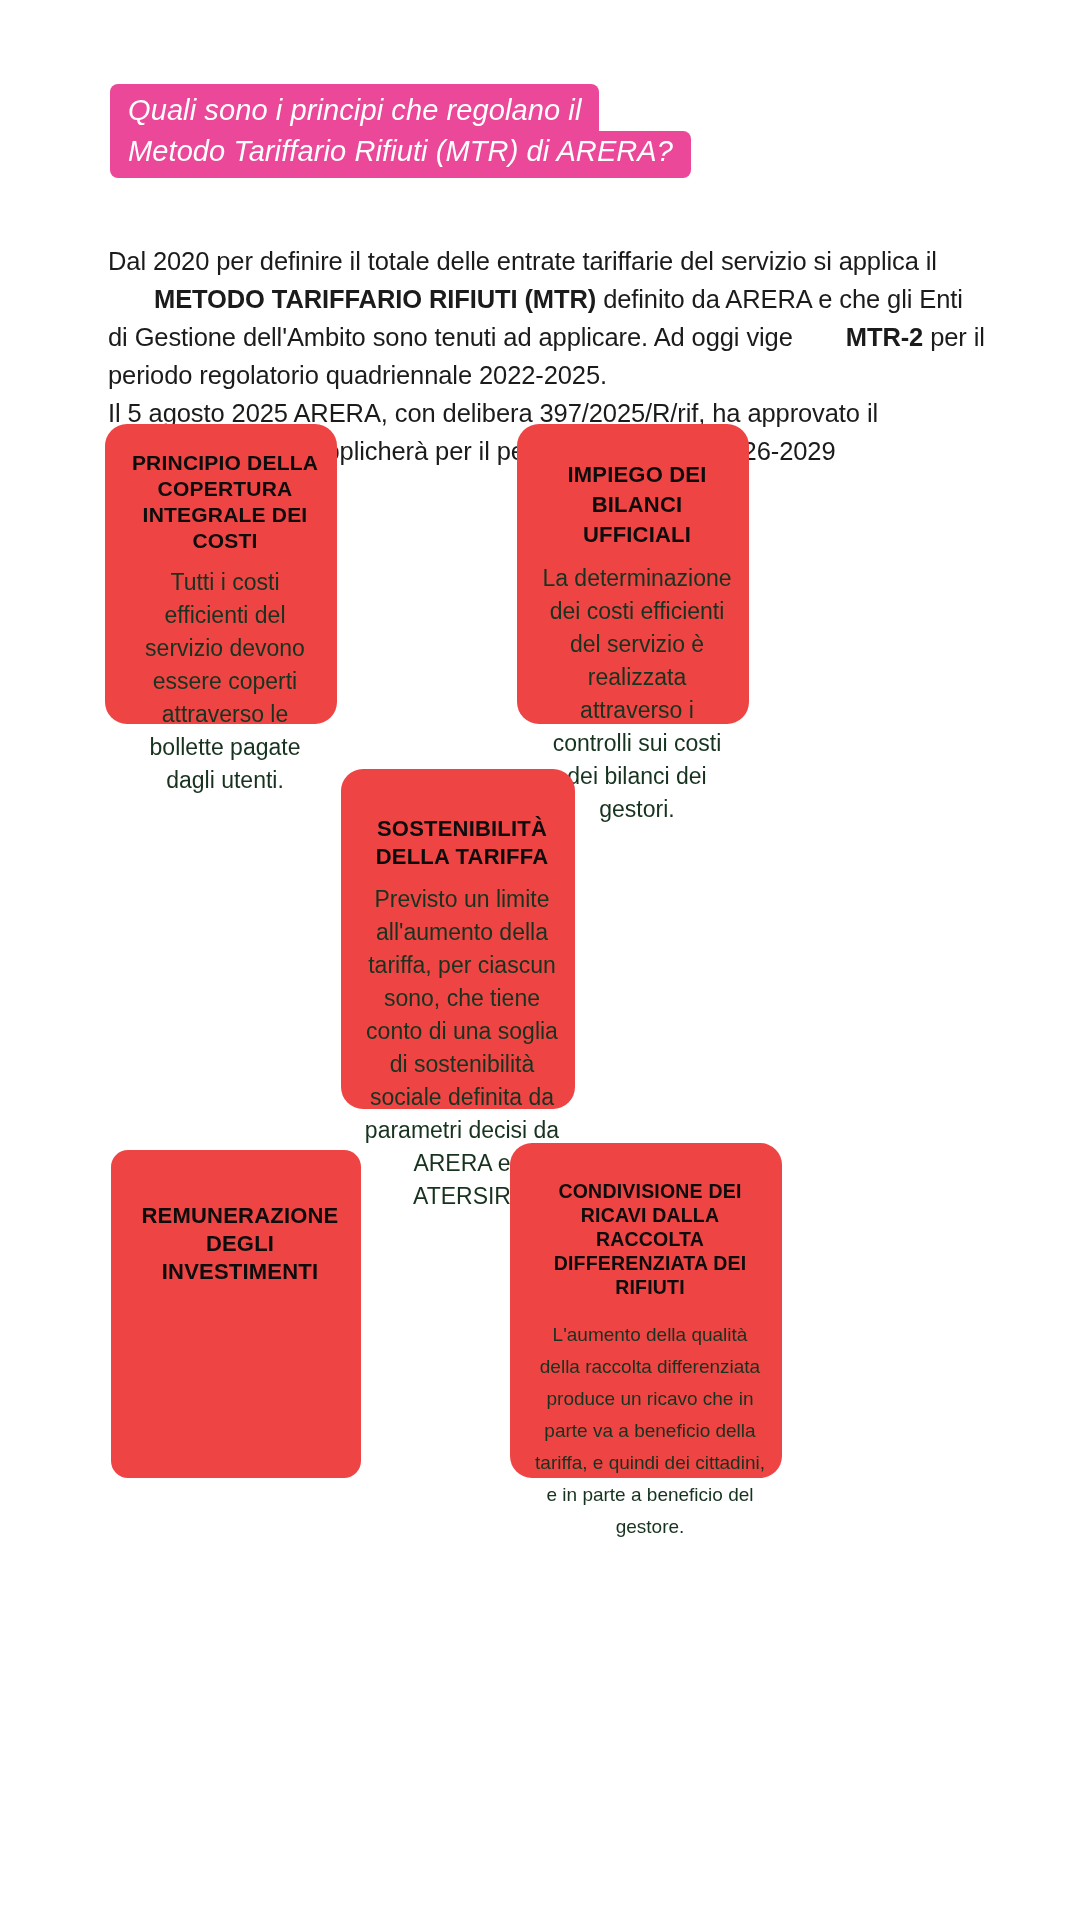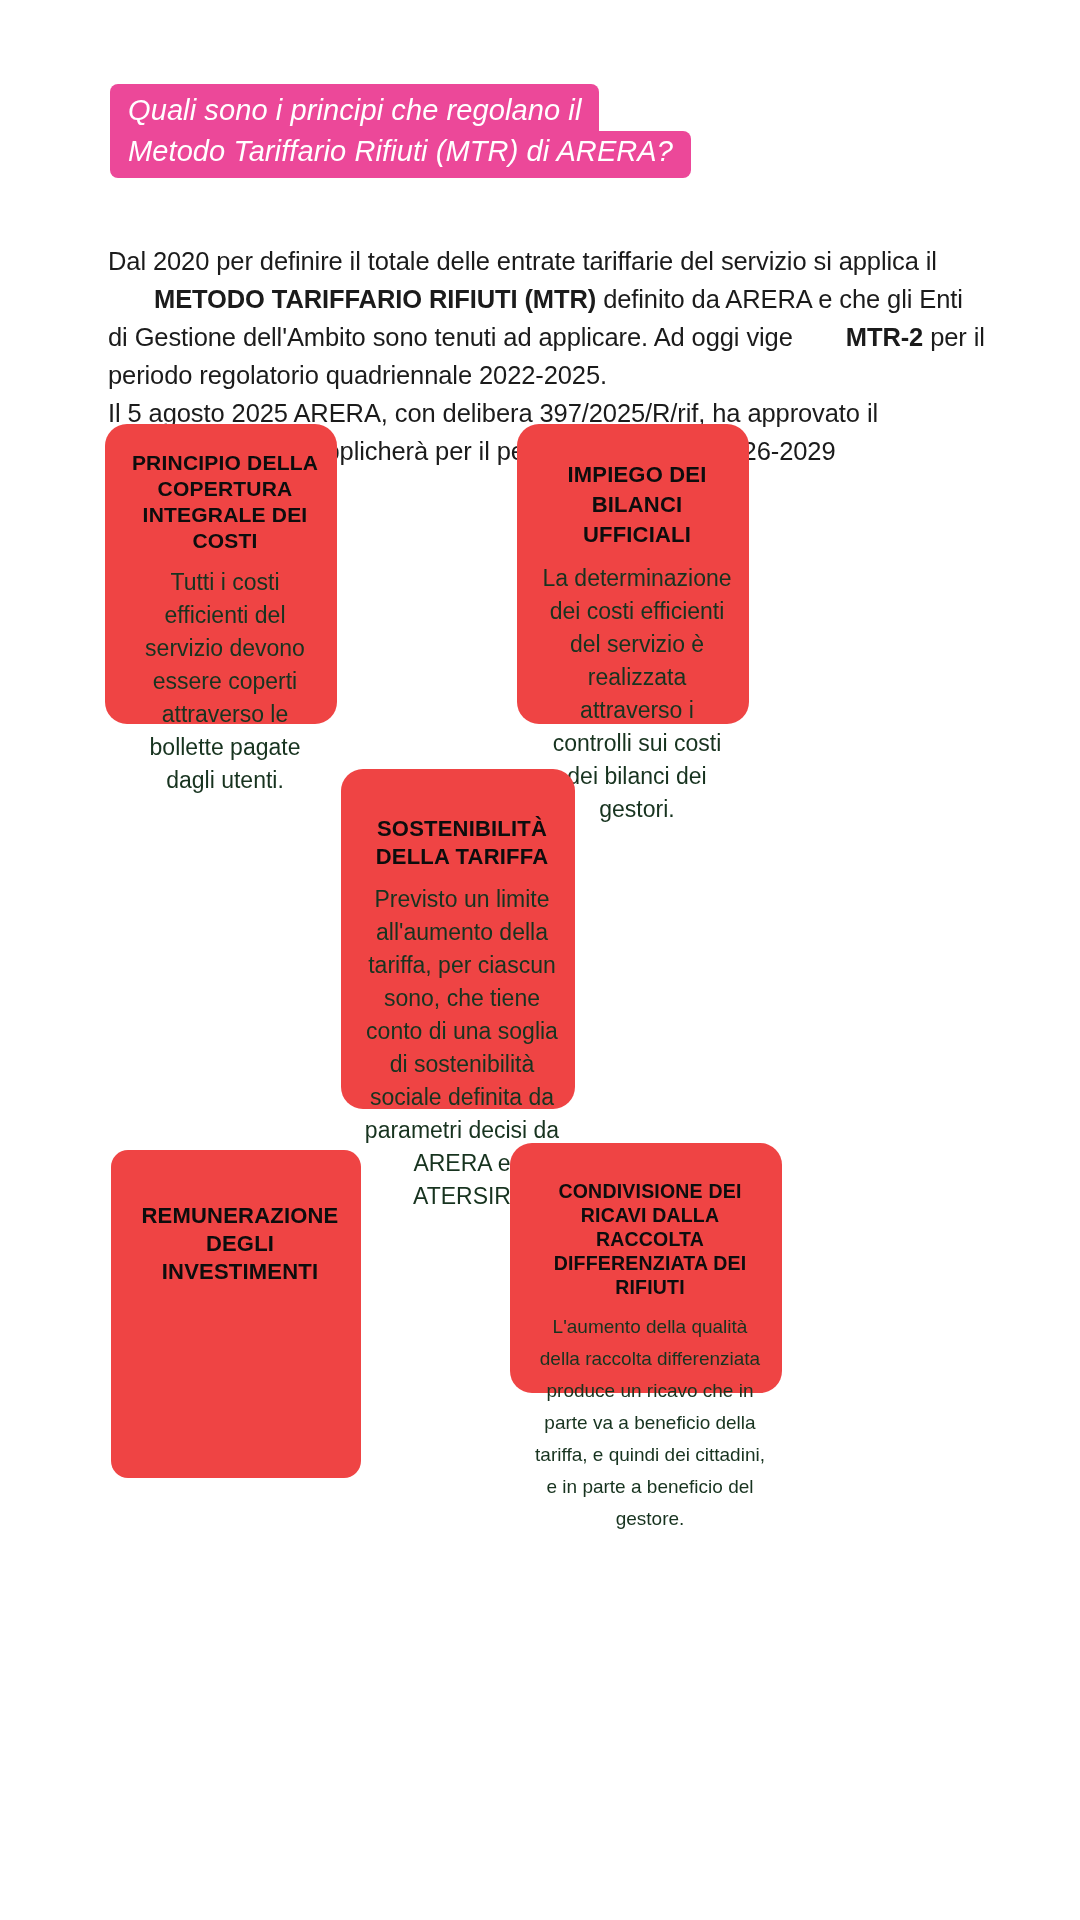--- a/index.html
+++ b/index.html
@@ -114,21 +114,21 @@
     left: 298px;  top: 769px;  width: 234px;  height: 340px; margin-left: 43px;
   }
   #card-sostenibilita .card-title { font-size: 22px; line-height: 28px; padding-top: 20px; }
 
   #card-remunerazione {
     left: 111px;  top: 1150px;  width: 250px;  height: 328px; border-radius: 17px;
   }
   #card-remunerazione .card-title { font-size: 22px; line-height: 28px; padding-top: 26px; }
 
   #card-condivisione {
-    left: 510px;  top: 1143px;  width: 272px;  height: 250px;
+    left: 510px;  top: 1143px;  width: 272px;  height: 335px; gap: 8px;
   }
   #card-condivisione .card-title { font-size: 19.5px; line-height: 24px; padding-top: 10px;}
   #card-condivisione .card-body { font-size: 19px; line-height: 32px; }
 </style>
 </head>
 <body>
 
 <div id="page">
 
   <div class="title-block">

